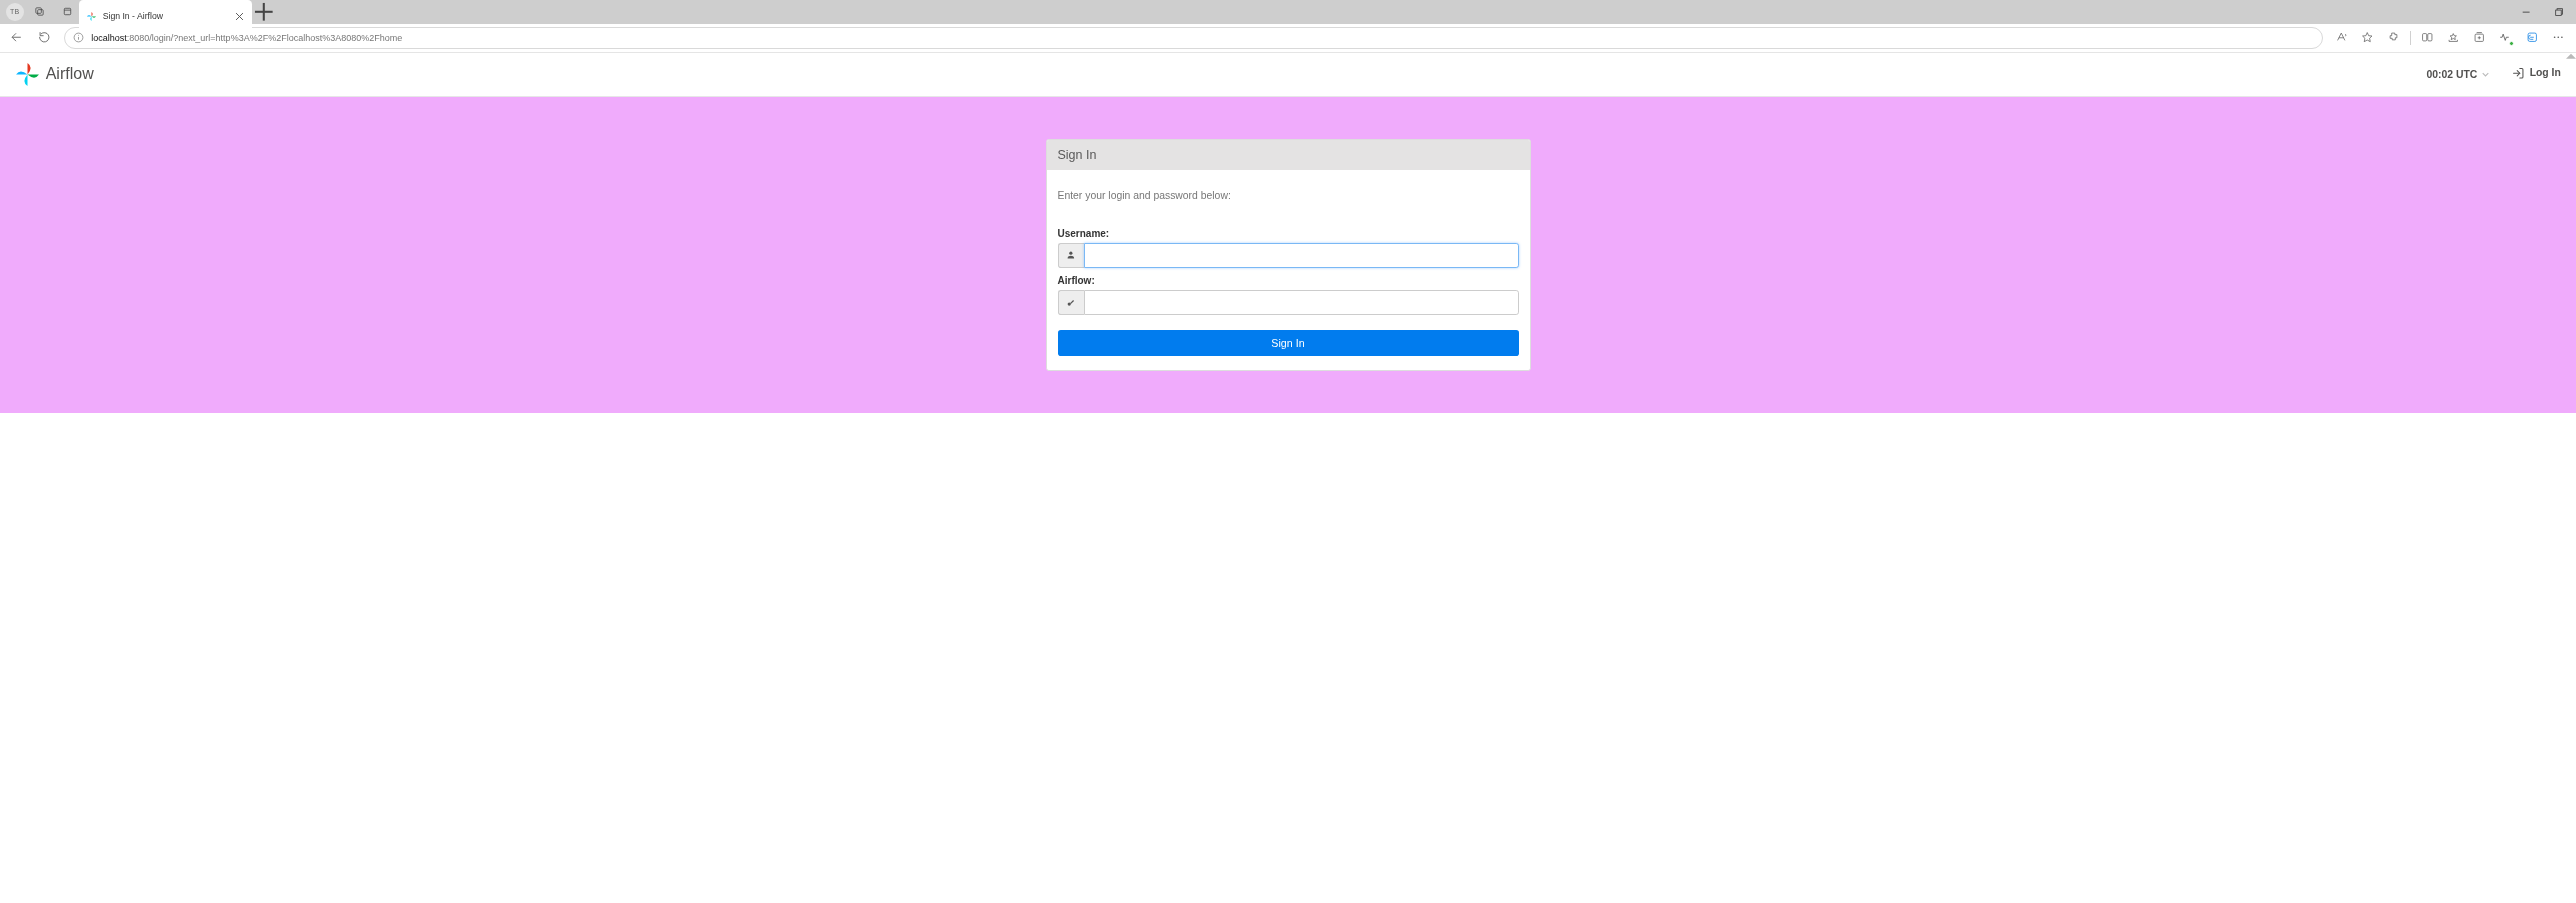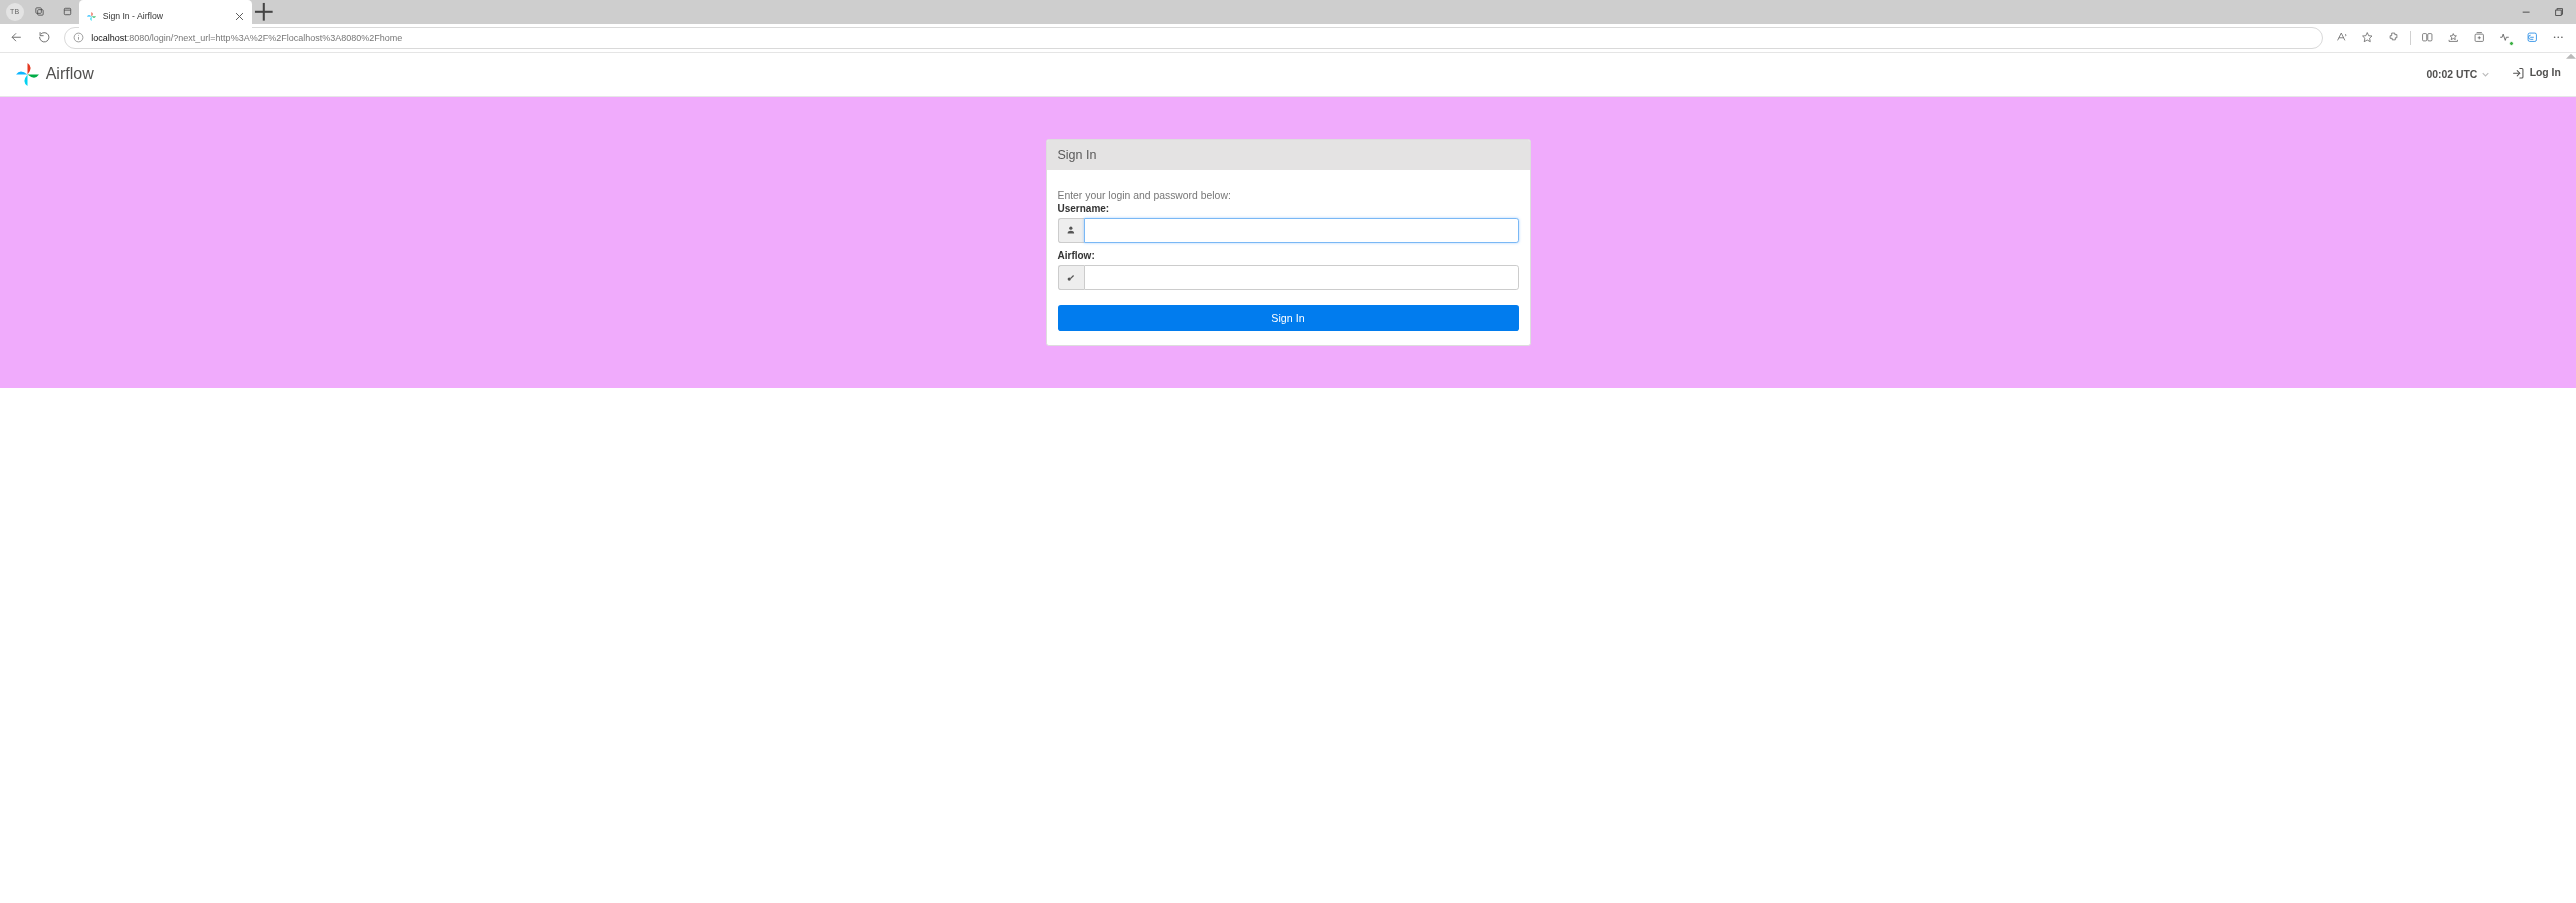--- a/index.html
+++ b/index.html
@@ -92,21 +92,21 @@
     .page-body { background:#f0abfc; padding:42px 23px; min-height:291px;}
 
     .panel {
       width:485px; margin:0 auto; background:#fff; border:0.7px solid #ddd; border-radius:2.8px;
       overflow:hidden;
     }
     .panel-header {
       background:#e4e3e3; color:#595959; font-size:12.5px; padding:8.3px 11px;
     }
     .panel-body { padding:19.4px 11px 14px 11px; }
-    .help-text { color:#777; font-size:10.4px; margin-bottom:2px;}
+    .help-text { color:#777; font-size:10.4px; margin-bottom:27px;}
     .form-label { font-weight:700; font-size:10px; color:#333; margin-bottom:4.2px; display:block;}
     .input-group { display:flex; margin-bottom:7px;}
     .addon {
       width:26px; background:#eee; border:0.7px solid #ccc; border-right:none;
       border-top-left-radius:2.8px; border-bottom-left-radius:2.8px;
       display:flex; align-items:center; justify-content:center; color:#555;
     }
     .addon svg{ width:9.7px; height:9.7px;}
     .text-input {
       flex:1; height:25px; border:0.7px solid #ccc; border-top-right-radius:2.8px; border-bottom-right-radius:2.8px;

